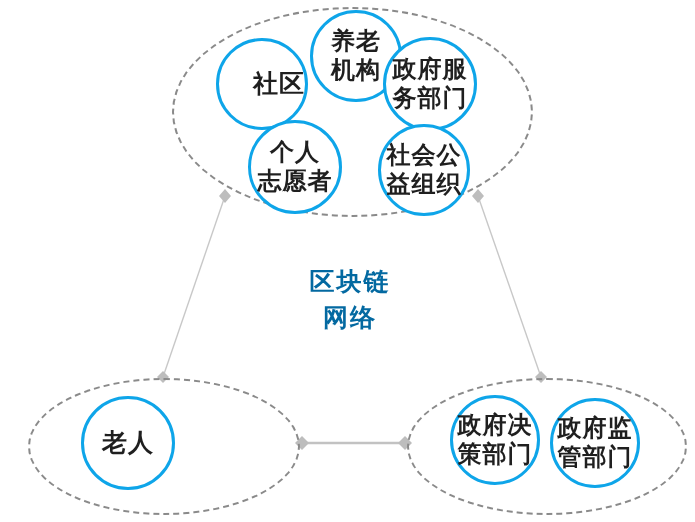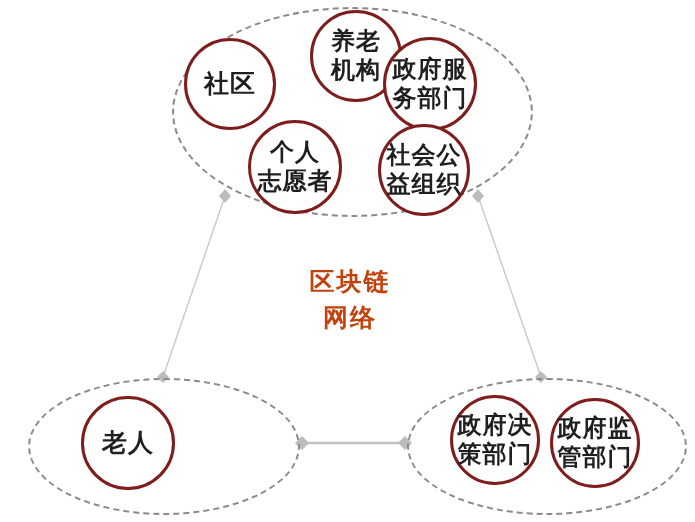--- a/index.html
+++ b/index.html
@@ -25,21 +25,21 @@
     position: absolute;
     box-sizing: border-box;
     border: 2px dashed #8a8a8a;
     border-radius: 50%;
     background: transparent;
     z-index: 2;
   }
   .node-circle {
     position: absolute;
     box-sizing: border-box;
-    border: 3px solid #7f1d1d;
+    border: 3px solid #0ea5e9;
     border-radius: 50%;
     background: #ffffff;
     display: flex;
     align-items: center;
     justify-content: center;
     text-align: center;
     z-index: 3;
   }
   .node-label {
     white-space: pre-line;
@@ -55,27 +55,27 @@
   .center-label {
     position: absolute;
     left: 270px;
     top: 264px;
     width: 160px;
     text-align: center;
     white-space: pre-line;
     font-weight: bold;
     font-size: 25px;
     line-height: 1.45;
-    color: #c2410c;
+    color: #0369a1;
     letter-spacing: 2px;
     z-index: 2;
   }
   
   .ellipse-top          { left: 172px; top:   7px; width: 361px; height: 210px; }
-  .node-community       { left: 184px; top:  38px; width:  92px; height:  92px; }
+  .node-community       { left: 216px; top:  38px; width:  92px; height:  92px; justify-content: flex-end; }
   .node-carehome        { left: 310px; top:  10px; width:  92px; height:  92px; }
   .node-govservice      { left: 383px; top:  37px; width:  94px; height:  94px; }
   .node-volunteer       { left: 248px; top: 120px; width:  94px; height:  94px; }
   .node-welfare         { left: 378px; top: 124px; width:  92px; height:  92px; }
   
   .ellipse-bottom-left  { left:  28px; top: 378px; width: 272px; height: 137px; }
   .node-elderly         { left:  81px; top: 396px; width:  94px; height:  94px; }
   .node-family          { left: 172px; top: 394px; width:  96px; height:  96px; }
   
   .ellipse-bottom-right { left: 407px; top: 378px; width: 280px; height: 137px; }

